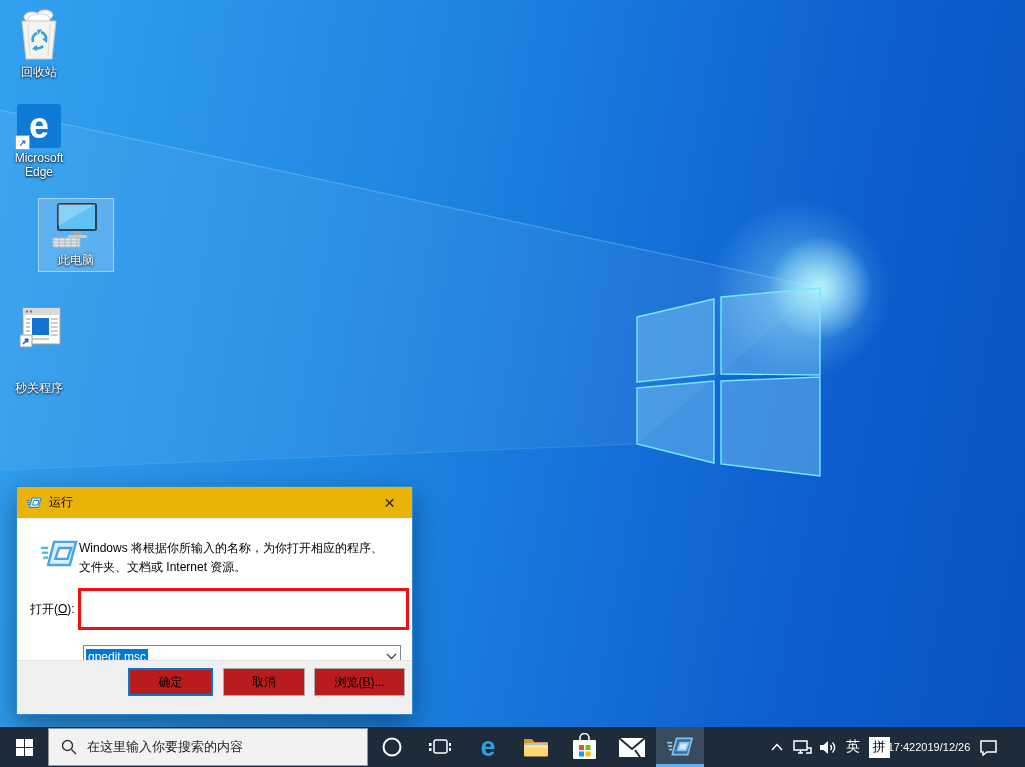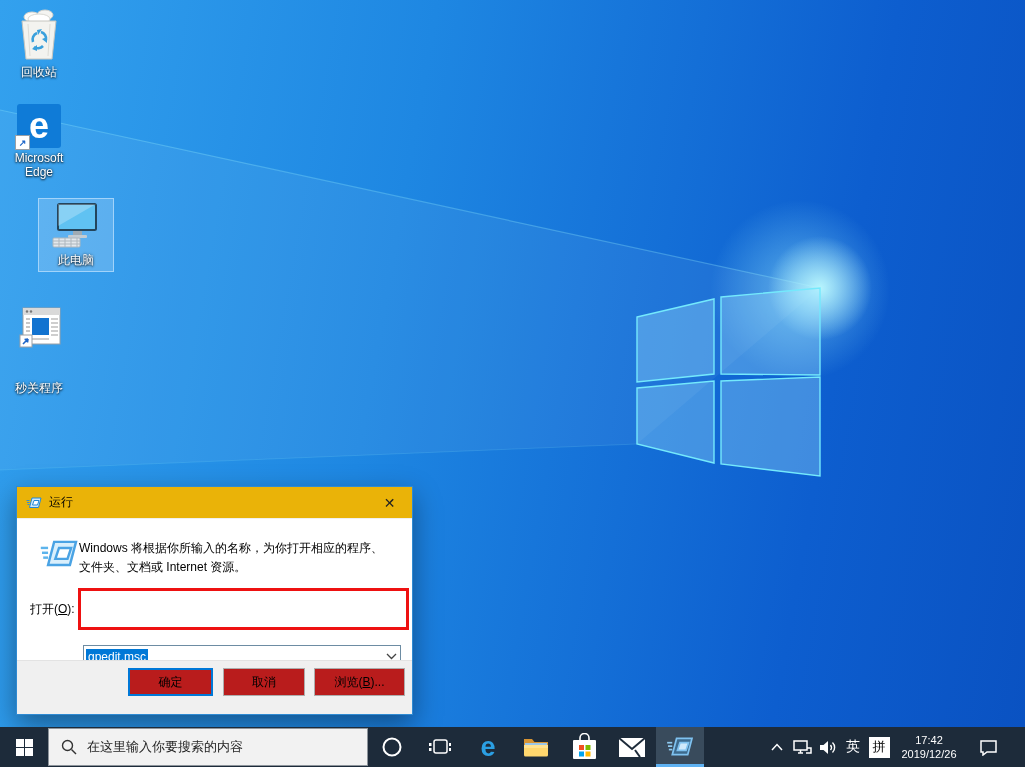--- a/index.html
+++ b/index.html
@@ -73,21 +73,21 @@
     border:1px solid #8d949b;box-sizing:border-box;display:flex;align-items:center;
     gap:10px;padding:12px 12px;flex:0 0 auto;}
   .search-box .ph{font-size:13px;color:#1f1f1f;}
   .tb-edge-e{font-size:27px;font-weight:bold;color:#2b9fe3;line-height:27px;}
   .tray{margin-left:auto;display:flex;align-items:center;height:40px;}
   .tray-item{height:40px;display:flex;align-items:center;justify-content:center;
     flex:0 0 auto;}
   .ime-lang{width:24px;font-size:14px;}
   .ime-mode-box{width:21px;height:21px;background:#fff;color:#000;
     display:flex;align-items:center;justify-content:center;font-size:13px;}
-  .clock{width:72px;flex-direction:column;line-height:14px;font-size:11px;
+  .clock{width:72px;flex-direction:row;line-height:14px;font-size:11px;
     text-align:left;}
   .spacer17{width:14px;height:40px;}
 </style>
 </head>
 <body>
 
 <div class="desktop">
   <svg class="wall-svg" width="1025" height="727" viewBox="0 0 1025 727">
     <defs>
       <radialGradient id="glow" cx="50%" cy="50%" r="50%">

